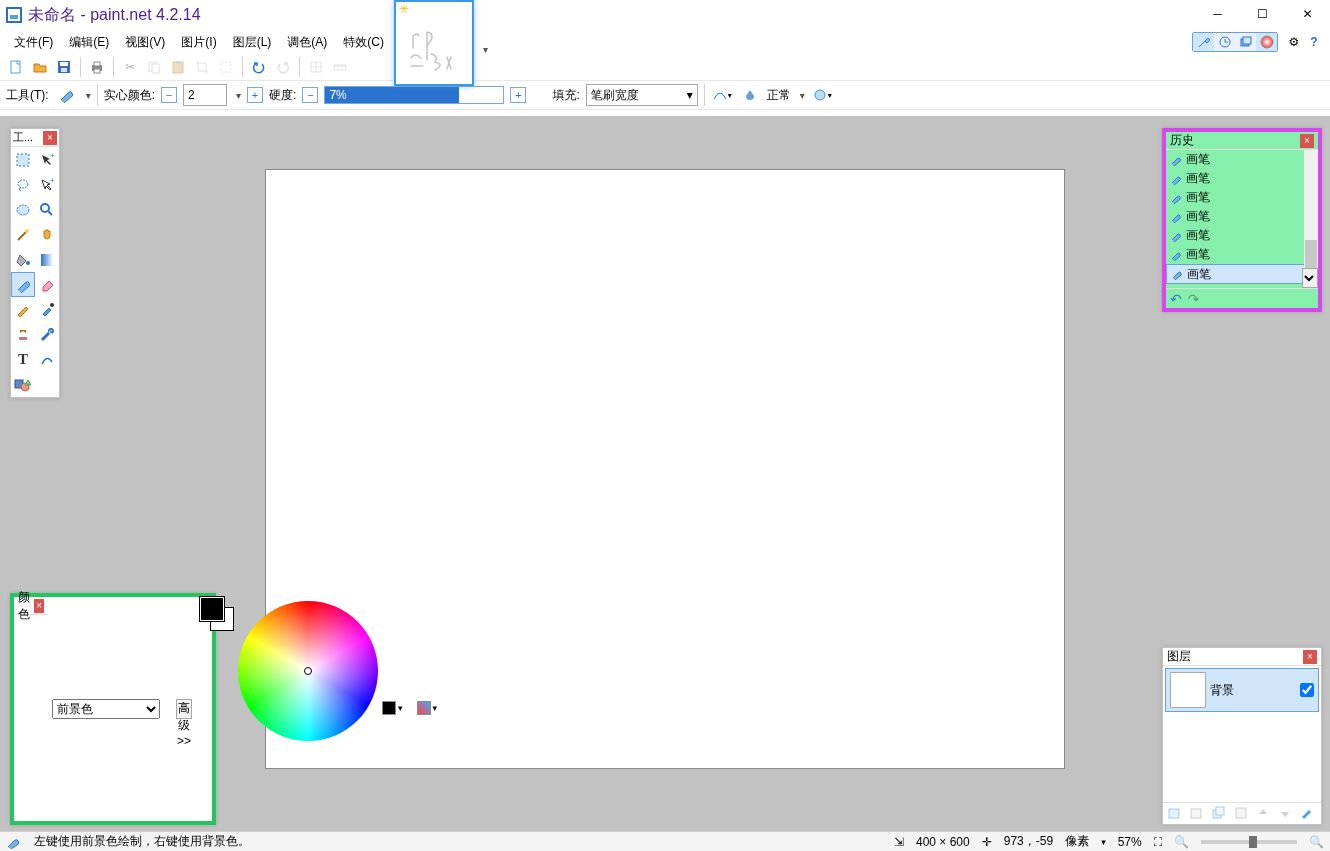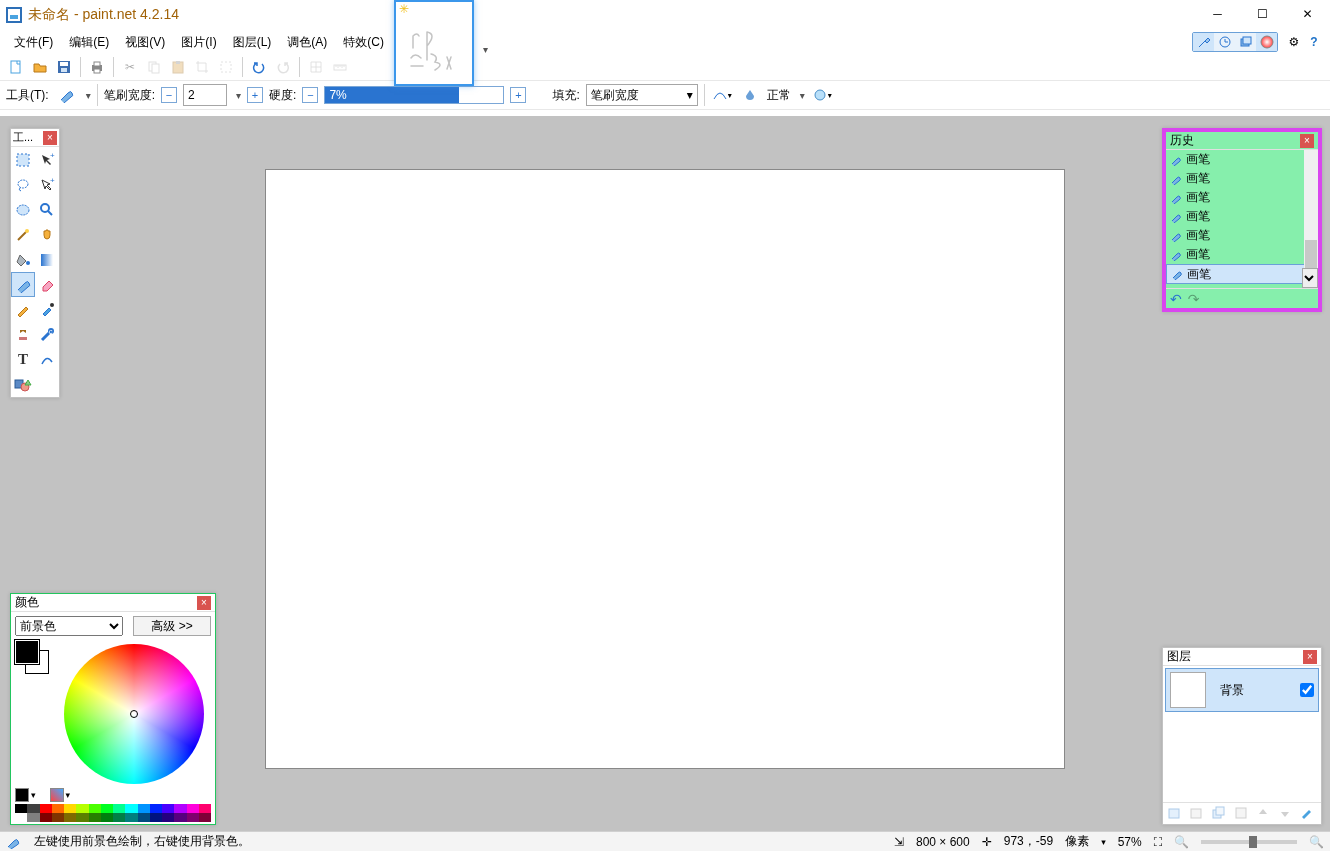--- a/index.html
+++ b/index.html
@@ -1,20 +1,20 @@
 <!DOCTYPE html>
 <html><head>
 <meta charset="utf-8">
 <style>
 * { box-sizing: border-box; margin: 0; padding: 0; font-family: "Segoe UI", "Microsoft YaHei", sans-serif; }
 body { width: 1330px; height: 851px; background: #fff; overflow: hidden; font-size: 12px; position: relative; }
 
 .titlebar { height: 30px; display: flex; align-items: center; padding-left: 6px; background: #fff; }
 .titlebar .appicon { width: 16px; height: 16px; margin-right: 6px; }
-.titlebar .title { font-size: 14px; color: #a16207; }
+.titlebar .title { font-size: 16px; color: #4c1d95; }
 .wincontrols { position: absolute; right: 0; top: 0; display: flex; }
 .wincontrols div { width: 45px; height: 28px; display: flex; align-items: center; justify-content: center; font-size: 12px; }
 
 .menubar { height: 24px; display: flex; align-items: center; padding: 0 6px; background: #fff; border-bottom: 0; }
 .menubar span { padding: 3px 8px; cursor: default; }
 .menubar-right { margin-left: auto; display: flex; gap: 0; }
 .menubar-right .ribbtn { width: 20px; height: 20px; display: flex; align-items: center; justify-content: center; border:1px solid transparent; }
 .panset { display:flex; border:1px solid #6aa0d8; border-radius:2px; overflow:hidden; margin-right:6px;}
 .panset .ribbtn { border:none; background:#cfe5fa; width:21px; height:18px;}
 .panset .ribbtn.hist { background:#e9f2fb;}
@@ -45,24 +45,24 @@
 .workspace { position:absolute; left:0; top:116px; right:0; bottom:20px; background:#c2c2c2; }
 .canvas { position:absolute; left:265px; top:53px; width:800px; height:600px; background:#fff; border:1px solid #888;}
 
 .toolpanel { position:absolute; left:10px; top:128px; width:50px; background:#fff; border:1px solid #c2c2c2; box-shadow:0 0 4px rgba(0,0,0,.15); z-index:10;}
 .toolpanel .thead { height:18px; background:#fff; display:flex; align-items:center; padding:0 2px; font-size:11px; border-bottom:1px solid #e0e0e0;}
 .toolpanel .thead .tclose { margin-left:auto; width:14px; height:14px; background:#d9534f; color:#fff; display:flex; align-items:center; justify-content:center; font-size:10px;}
 .toolpanel .tgrid { display:grid; grid-template-columns:1fr 1fr; }
 .toolpanel .tool { height:25px; display:flex; align-items:center; justify-content:center; border:1px solid transparent; }
 .toolpanel .tool.sel { background:#cfe5fa; border:1px solid #6aa0d8; }
 
-.colorpanel { position:absolute; left:10px; bottom:26px; width:206px; height:232px; background:#fff; border:1px solid #22c55e; box-shadow:0 0 4px rgba(0,0,0,.15); z-index:10; display:flex; flex-direction:column;}
+.colorpanel { position:absolute; left:10px; bottom:26px; width:206px; height:232px; background:#fff; border:4px solid #22c55e; box-shadow:0 0 4px rgba(0,0,0,.15); z-index:10; display:flex; flex-direction:row;}
 .panhead { height:18px; display:flex; align-items:center; padding:0 4px; font-size:12px; border-bottom:1px solid #e0e0e0;}
 .panhead .pclose { margin-left:auto; width:14px; height:14px; background:#d9534f; color:#fff; display:flex; align-items:center; justify-content:center; font-size:10px;}
-.colorrow { display:flex; align-items:center; gap:10px; padding:4px;}
+.colorrow { display:flex; align-items:center; gap:16px; padding:4px;}
 .colorrow select { flex:0 0 108px; height:20px; font-size:12px;}
 .colorrow .advbtn { flex:1; height:20px; border:1px solid #a6a6a6; background:#f3f3f3; font-size:12px;}
 .wheelbox { flex:1; position:relative; display:flex; }
 .swatches { width:42px; padding-left:4px;}
 .swatch-pair { position:relative; width:34px; height:34px; }
 .swatch-pair .sp1 { position:absolute; left:0; top:0; width:24px; height:24px; background:#000; border:1px solid #fff; outline:1px solid #000;}
 .swatch-pair .sp2 { position:absolute; right:0; bottom:0; width:24px; height:24px; background:#fff; border:1px solid #000;}
 .wheel { width:140px; height:140px; border-radius:50%; background:conic-gradient(red,magenta,blue,cyan,lime,yellow,red); position:relative; margin:4px auto;}
 .wheel::before { content:''; position:absolute; inset:0; border-radius:50%; background:radial-gradient(circle,#fff 0%,rgba(255,255,255,0) 70%);}
 .wheel .ind { position:absolute; left:50%; top:50%; width:8px; height:8px; margin:-4px; border:1px solid #000; border-radius:50%; background:transparent;}
@@ -74,21 +74,21 @@
 .historypanel { position:absolute; right:8px; top:128px; width:160px; height:184px; background:#86efac; border:4px solid #d946ef; box-shadow:0 0 4px rgba(0,0,0,.15); z-index:10; display:flex; flex-direction:column;}
 .histlist { flex:1; overflow:hidden; position:relative;}
 .histitem { height:19px; display:flex; align-items:center; gap:4px; padding:0 4px; font-size:12px;}
 .histitem .hi { width:12px; height:12px; }
 .histitem.sel { background:#cfe5fa; border:1px solid #6aa0d8; height:20px;}
 .histtoolbar { height:20px; display:flex; align-items:center; gap:6px; padding:0 4px; border-top:1px solid #e0e0e0;}
 .histscroll { position:absolute; right:0; top:0; bottom:0; width:14px; background:#f0f0f0;}
 
 .layerpanel { position:absolute; right:8px; bottom:26px; width:160px; height:178px; background:#fff; border:1px solid #c2c2c2; box-shadow:0 0 4px rgba(0,0,0,.15); z-index:10; display:flex; flex-direction:column;}
 .layerlist { flex:1; }
-.layeritem { height:44px; display:flex; align-items:center; gap:14px; padding:2px 4px; background:#cfe5fa; border:1px solid #6aa0d8; margin:2px;}
+.layeritem { height:44px; display:flex; align-items:center; gap:4px; padding:2px 4px; background:#cfe5fa; border:1px solid #6aa0d8; margin:2px;}
 .layeritem .lthumb { width:36px; height:36px; background:#fff; border:1px solid #aaa;}
 .layeritem input[type=checkbox]{ margin-left:auto; width:14px; height:14px;}
 .layertoolbar { height:22px; display:flex; align-items:center; gap:4px; padding:0 4px; border-top:1px solid #e0e0e0;}
 .layertoolbar .lb { width:18px; height:18px; opacity:.55;}
 
 .statusbar { position:absolute; left:0; right:0; bottom:0; height:20px; background:#f4f4f4; border-top:1px solid #d0d0d0; display:flex; align-items:center; font-size:12px; padding:0 6px; gap:14px;}
 .statusbar .sright { margin-left:auto; display:flex; align-items:center; gap:12px;}
 .zoomslider { width:96px; height:4px; background:#cfcfcf; position:relative;}
 .zoomslider .zt { position:absolute; left:48px; top:-4px; width:8px; height:12px; background:#707070;}
 
@@ -249,21 +249,21 @@
 
 <div class="toolbar2">
   <span class="lbl">工具(T):</span>
   <div class="iconbtn">
       <svg width="16" height="16">
         <path d="M3 13 L10 6 q3 -3 4 0 q2 3 -1 4 L6 16" fill="#7bb4e6" stroke="#2a74d0"></path>
       </svg>
     </div>
   <span class="dropbtn">▾</span>
   <div class="sep" style="width:1px;height:22px;background:#d0d0d0;"></div>
-  <span class="lbl">笔刷宽度:</span>
+  <span class="lbl">实心颜色:</span>
   <div class="plusminus">−</div>
   <input class="combo brushw" value="2" style="">
   <span class="dropbtn">▾</span>
   <div class="plusminus">+</div>
   <span class="lbl">硬度:</span>
   <div class="plusminus">−</div>
   <div class="hardbox">
       <div class="hardfill">7%</div>
     </div>
   <div class="plusminus">+</div>
@@ -596,21 +596,21 @@
   </div>
 </div>
 
 <div class="statusbar">
   <svg width="14" height="14">
       <path d="M2 12 L8 6 q3 -3 4 0 q2 3 -1 4 L5 14" fill="#7bb4e6" stroke="#2a74d0"></path>
     </svg>
   <span>左键使用前景色绘制，右键使用背景色。</span>
   <div class="sright">
     <span>⇲</span>
-      <span>800 × 600</span>
+      <span>400 × 600</span>
     <span>✛</span>
       <span>973，-59</span>
     <span>像素</span>
       <span style="font-size:9px;">▾</span>
     <span>57%</span>
     <span>⛶</span>
     <span style="opacity:.5;">🔍</span>
     <div class="zoomslider">
         <div class="zt"></div>
       </div>

